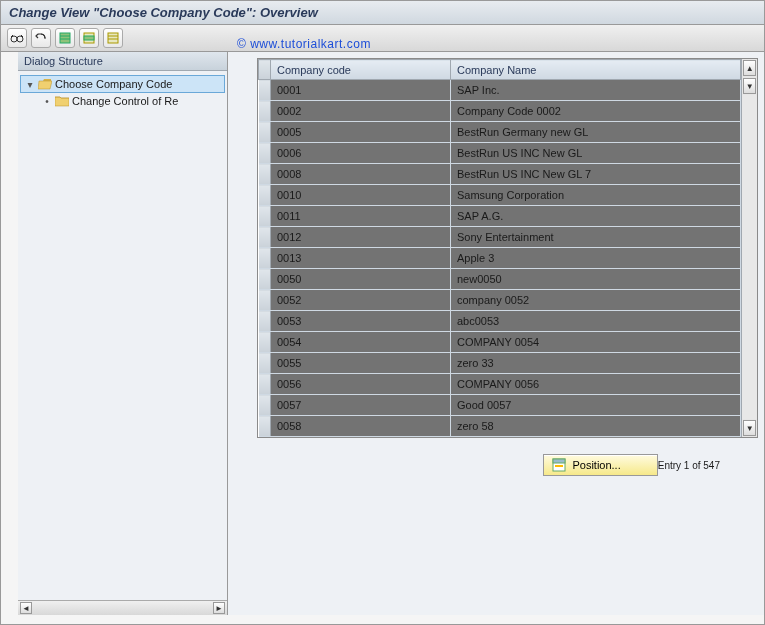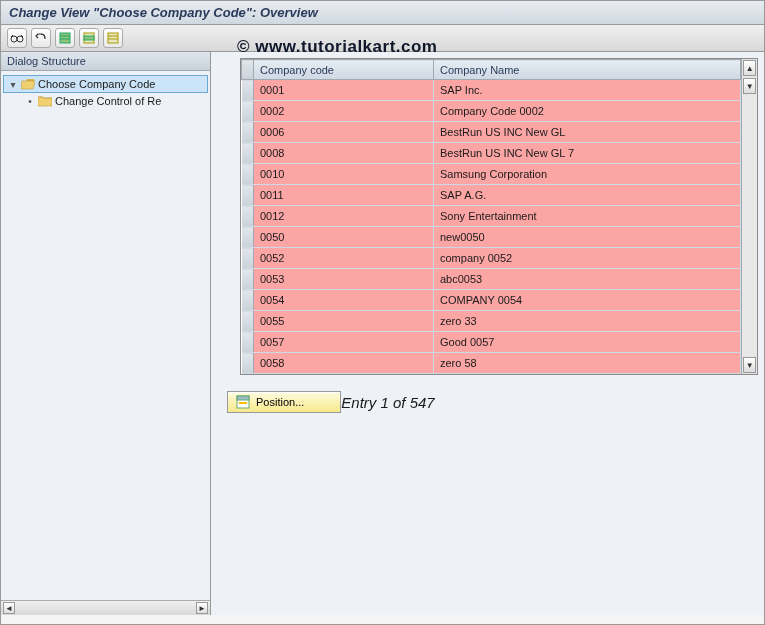--- a/index.html
+++ b/index.html
@@ -40,20 +40,21 @@
       background: linear-gradient(#fff,#e8e8e8);
       display: inline-flex;
       align-items: center;
       justify-content: center;
       cursor: pointer;
       font-size: 11px;
     }
     .main-area {
       display: flex;
       height: calc(100% - 60px);
+      padding-left: 17px;
     }
     .sidebar {
       width: 210px;
       background: #eef1f5;
       border-right: 1px solid #999;
       display: flex;
       flex-direction: column;
     }
     .sidebar-header {
       background: linear-gradient(#dfe6ed,#c8d2db);
@@ -138,21 +139,21 @@
       color: #2a3a5a;
       height: 20px;
     }
     .data-table td {
       border-right: 1px solid #cfd9e3;
       border-bottom: 1px solid #cfd9e3;
       padding: 2px 6px;
       font-size: 11px;
       color: #1a1a1a;
       height: 21px;
-      background: #fca5a5;
+      background: #737373;
       overflow: hidden;
       white-space: nowrap;
     }
     .row-handle {
       background: linear-gradient(#e0e6eb,#cad2d9) !important;
       border-right: 1px solid #a0a8b0 !important;
     }
     .col-handle{width:12px;}
     .col-code{width:180px;}
     .col-name{}
@@ -168,53 +169,51 @@
       background: linear-gradient(#fff,#ddd);
       border: 1px solid #999;
       margin: 1px;
       display:flex;align-items:center;justify-content:center;
       font-size:8px;color:#333;
     }
     .vscroll .track { flex:1; background:#e8e8e8; }
     .bottom-bar {
       display: flex;
       align-items: center;
-      justify-content: flex-start;
+      justify-content: flex-end;
       padding: 16px 10px 0 10px;
     }
     .position-btn {
       display: inline-flex;
       align-items: center;
       gap: 6px;
       border: 1px solid #999;
       background: linear-gradient(#fffbe0,#f6e98a);
       padding: 3px 36px 3px 8px;
       font-size: 11px;
       cursor: pointer;
       box-shadow: 0 1px 0 #fff inset;
     }
     .position-btn .icn {
       width:14px;height:14px;
       display:inline-block;
     }
     .entry-status {
-      font-size: 15px;
+      font-size: 10px;
       color: #1a1a1a;
-      margin-right: 60px;
-      font-style: italic;
+      margin-right: 28px;
     }
     .watermark{
       position:absolute;
       top:36px;left:236px;
-      color:#0f172a;
-      font-size:17px;
+      color:#1d4ed8;
+      font-size:12px;
       letter-spacing:0.5px;
       pointer-events:none;
       font-family:Arial,sans-serif;
-      font-weight:bold;
     }
   </style>
 </head>
 <body>
 
 <div class="header-bar">
   <span class="page-title">Change View "Choose Company Code": Overview</span>
 </div>
 
 <div class="toolbar">
@@ -308,20 +307,25 @@
               <td>0001</td>
               <td>SAP Inc.</td>
             </tr>
             <tr>
               <td class="row-handle"></td>
               <td>0002</td>
               <td>Company Code 0002</td>
             </tr>
             <tr>
               <td class="row-handle"></td>
+              <td>0005</td>
+              <td>BestRun Germany new GL</td>
+            </tr>
+            <tr>
+              <td class="row-handle"></td>
               <td>0006</td>
               <td>BestRun US INC New GL</td>
             </tr>
             <tr>
               <td class="row-handle"></td>
               <td>0008</td>
               <td>BestRun US INC New GL 7</td>
             </tr>
             <tr>
               <td class="row-handle"></td>
@@ -333,20 +337,25 @@
               <td>0011</td>
               <td>SAP A.G.</td>
             </tr>
             <tr>
               <td class="row-handle"></td>
               <td>0012</td>
               <td>Sony Entertainment</td>
             </tr>
             <tr>
               <td class="row-handle"></td>
+              <td>0013</td>
+              <td>Apple 3</td>
+            </tr>
+            <tr>
+              <td class="row-handle"></td>
               <td>0050</td>
               <td>new0050</td>
             </tr>
             <tr>
               <td class="row-handle"></td>
               <td>0052</td>
               <td>company 0052</td>
             </tr>
             <tr>
               <td class="row-handle"></td>
@@ -355,20 +364,25 @@
             </tr>
             <tr>
               <td class="row-handle"></td>
               <td>0054</td>
               <td>COMPANY 0054</td>
             </tr>
             <tr>
               <td class="row-handle"></td>
               <td>0055</td>
               <td>zero 33</td>
+            </tr>
+            <tr>
+              <td class="row-handle"></td>
+              <td>0056</td>
+              <td>COMPANY 0056</td>
             </tr>
             <tr>
               <td class="row-handle"></td>
               <td>0057</td>
               <td>Good 0057</td>
             </tr>
             <tr>
               <td class="row-handle"></td>
               <td>0058</td>
               <td>zero 58</td>

